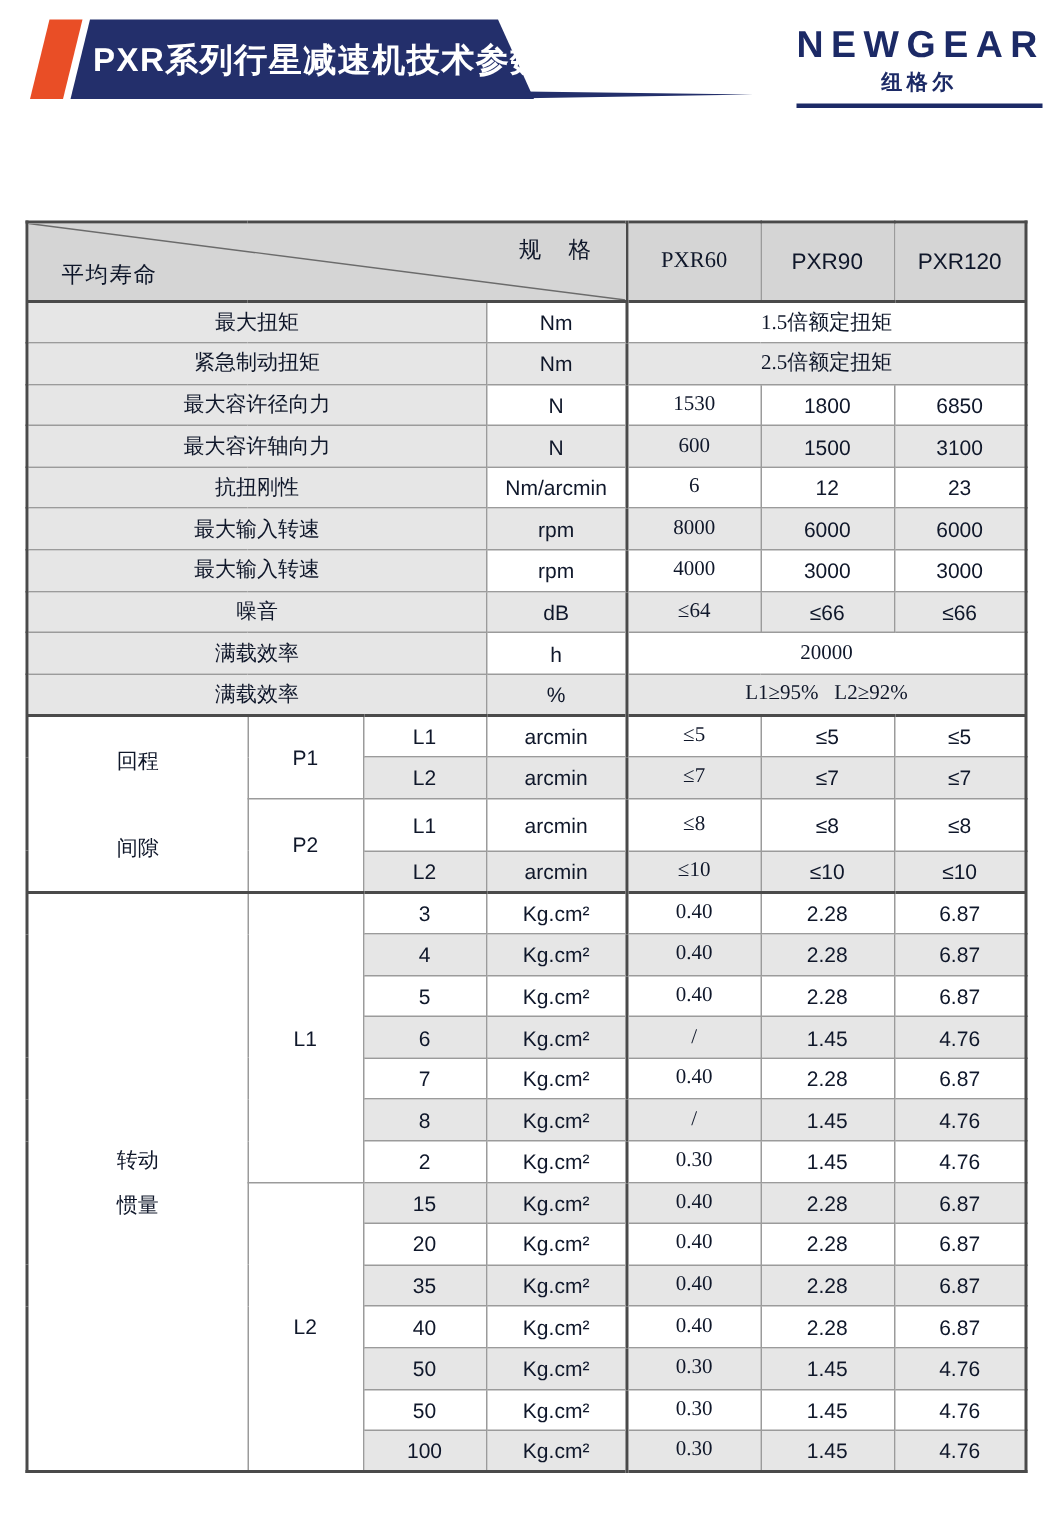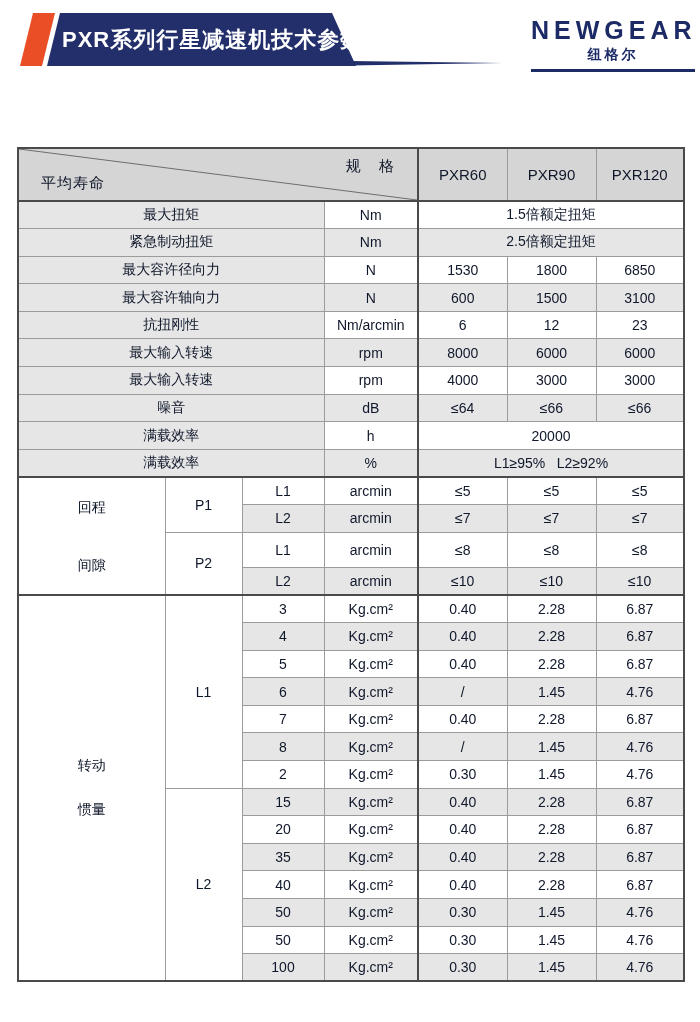--- a/index.html
+++ b/index.html
@@ -29,32 +29,32 @@
     border:1px solid #9b9b9b; text-align:center; vertical-align:middle;
     padding:0; overflow:hidden;
   }
   .spec thead th {
     height:53px; background:#d5d5d5; font-weight:normal; font-size:15px;
     border-bottom:2px solid #4a4a4a;
   }
   .spec tbody tr { height:27.6px; }
   .gray { background:#e6e6e6; }
   .lbl  { background:#e6e6e6; }
-  .vd   { border-left:2px solid #4a4a4a !important; }
+  .vd   { border-left:2px solid #4a4a4a !important;font-family:Liberation Serif, serif; }
   tr.sec > th, tr.sec > td { border-top:2px solid #4a4a4a; }
   .val { white-space:pre; }
 
   .corner { position:relative; }
   .corner .diag { position:absolute; inset:0; width:100%; height:100%; }
   .corner-tr { position:absolute; top:8px; right:16px; letter-spacing:7px; }
   .corner-bl { position:absolute; bottom:7px; left:22px; letter-spacing:1px; }
 
   .biglbl { background:#ffffff; white-space:pre-line; }
   .lbl-backlash { line-height:58px; }
-  .lbl-inertia  { line-height:44px;font-family:Liberation Mono, monospace; }
+  .lbl-inertia  { line-height:30px; }
 </style>
 </head>
 <body>
 
 <div class="page">
 
   <svg class="banner-svg" width="700" height="80" viewBox="0 0 700 80">
     <polygon points="33,13 55,13 42,66 20,66" fill="#e94e26"></polygon>
     <polygon points="60,13 332,13 356,66 47,66" fill="#232f6b"></polygon>
     <polygon points="350,61 502,63 350,65.5" fill="#232f6b"></polygon>

